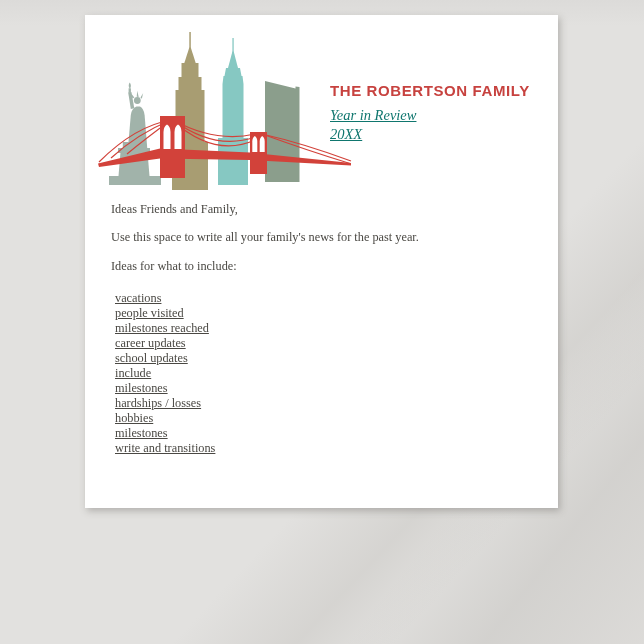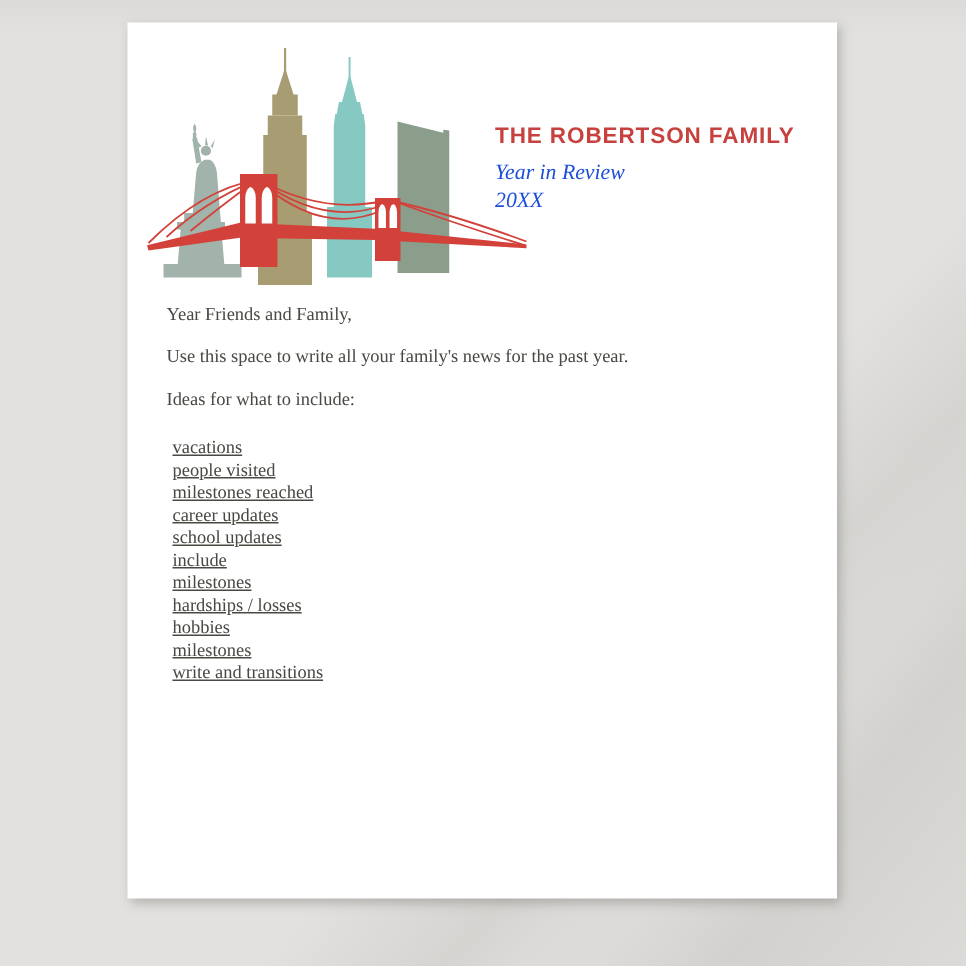--- a/index.html
+++ b/index.html
@@ -4,28 +4,28 @@
 <style>
   html,body{margin:0;padding:0;width:644px;height:644px;overflow:hidden;
     font-family:"Liberation Serif", serif;}
   .stage{position:relative;width:644px;height:644px;
     background-color:#e2e1df;
     background-image:
       linear-gradient(133deg, rgba(255,255,255,0) 62%, rgba(198,196,192,0.45) 72%, rgba(226,225,223,0) 80%),
       linear-gradient(128deg, rgba(255,255,255,0) 74%, rgba(188,186,182,0.4) 86%, rgba(214,212,209,0.5) 100%),
       linear-gradient(180deg, rgba(214,213,211,0.5) 0%, rgba(226,225,223,0) 4%);
   }
-  .paper{position:absolute;left:85px;top:15px;width:473px;height:584px;
+  .paper{position:absolute;left:85px;top:15px;width:473px;height:493px;
     background:#ffffff;box-shadow:2px 3px 7px rgba(120,118,114,0.45);}
   .skyline{position:absolute;left:12px;top:15px;width:260px;height:162px;}
   .header-block{position:absolute;left:245px;top:67px;width:215px;}
   .family-name{font-family:"Liberation Sans", sans-serif;font-weight:bold;
     font-size:15px;letter-spacing:0.6px;color:#c7423f;line-height:18px;}
   .subtitle{font-family:"Liberation Serif", serif;font-style:italic;
-    font-size:14.5px;color:#1d4ed8;line-height:19px;}
+    font-size:14.5px;color:#0f766e;line-height:19px;text-decoration:underline;}
   .subtitle.first{margin-top:6px;}
   .letter-body{position:absolute;left:26px;top:188px;width:420px;
     color:#4a4843;font-size:12.3px;}
   .letter-body p{margin:0;line-height:13px;}
   .letter-body p.intro{margin-top:15px;}
   .letter-body p.ideas-heading{margin-top:16px;}
   ul.ideas{list-style:none;margin:18px 0 0 4px;padding:0;text-decoration:underline;}
   ul.ideas li{line-height:15px;}
 </style>
 </head>
@@ -96,21 +96,21 @@
       </g>
     </svg>
 
     <div class="header-block">
       <div class="family-name">THE ROBERTSON FAMILY</div>
       <div class="subtitle first">Year in Review</div>
       <div class="subtitle">20XX</div>
     </div>
 
     <div class="letter-body">
-      <p class="salutation">Year Friends and Family,</p>
+      <p class="salutation">Ideas Friends and Family,</p>
       <p class="intro">Use this space to write all your family's news for the past year.</p>
       <p class="ideas-heading">Ideas for what to include:</p>
       <ul class="ideas">
           <li>vacations</li>
           <li>people visited</li>
           <li>milestones reached</li>
           <li>career updates</li>
           <li>school updates</li>
           <li>include</li>
           <li>milestones</li>

